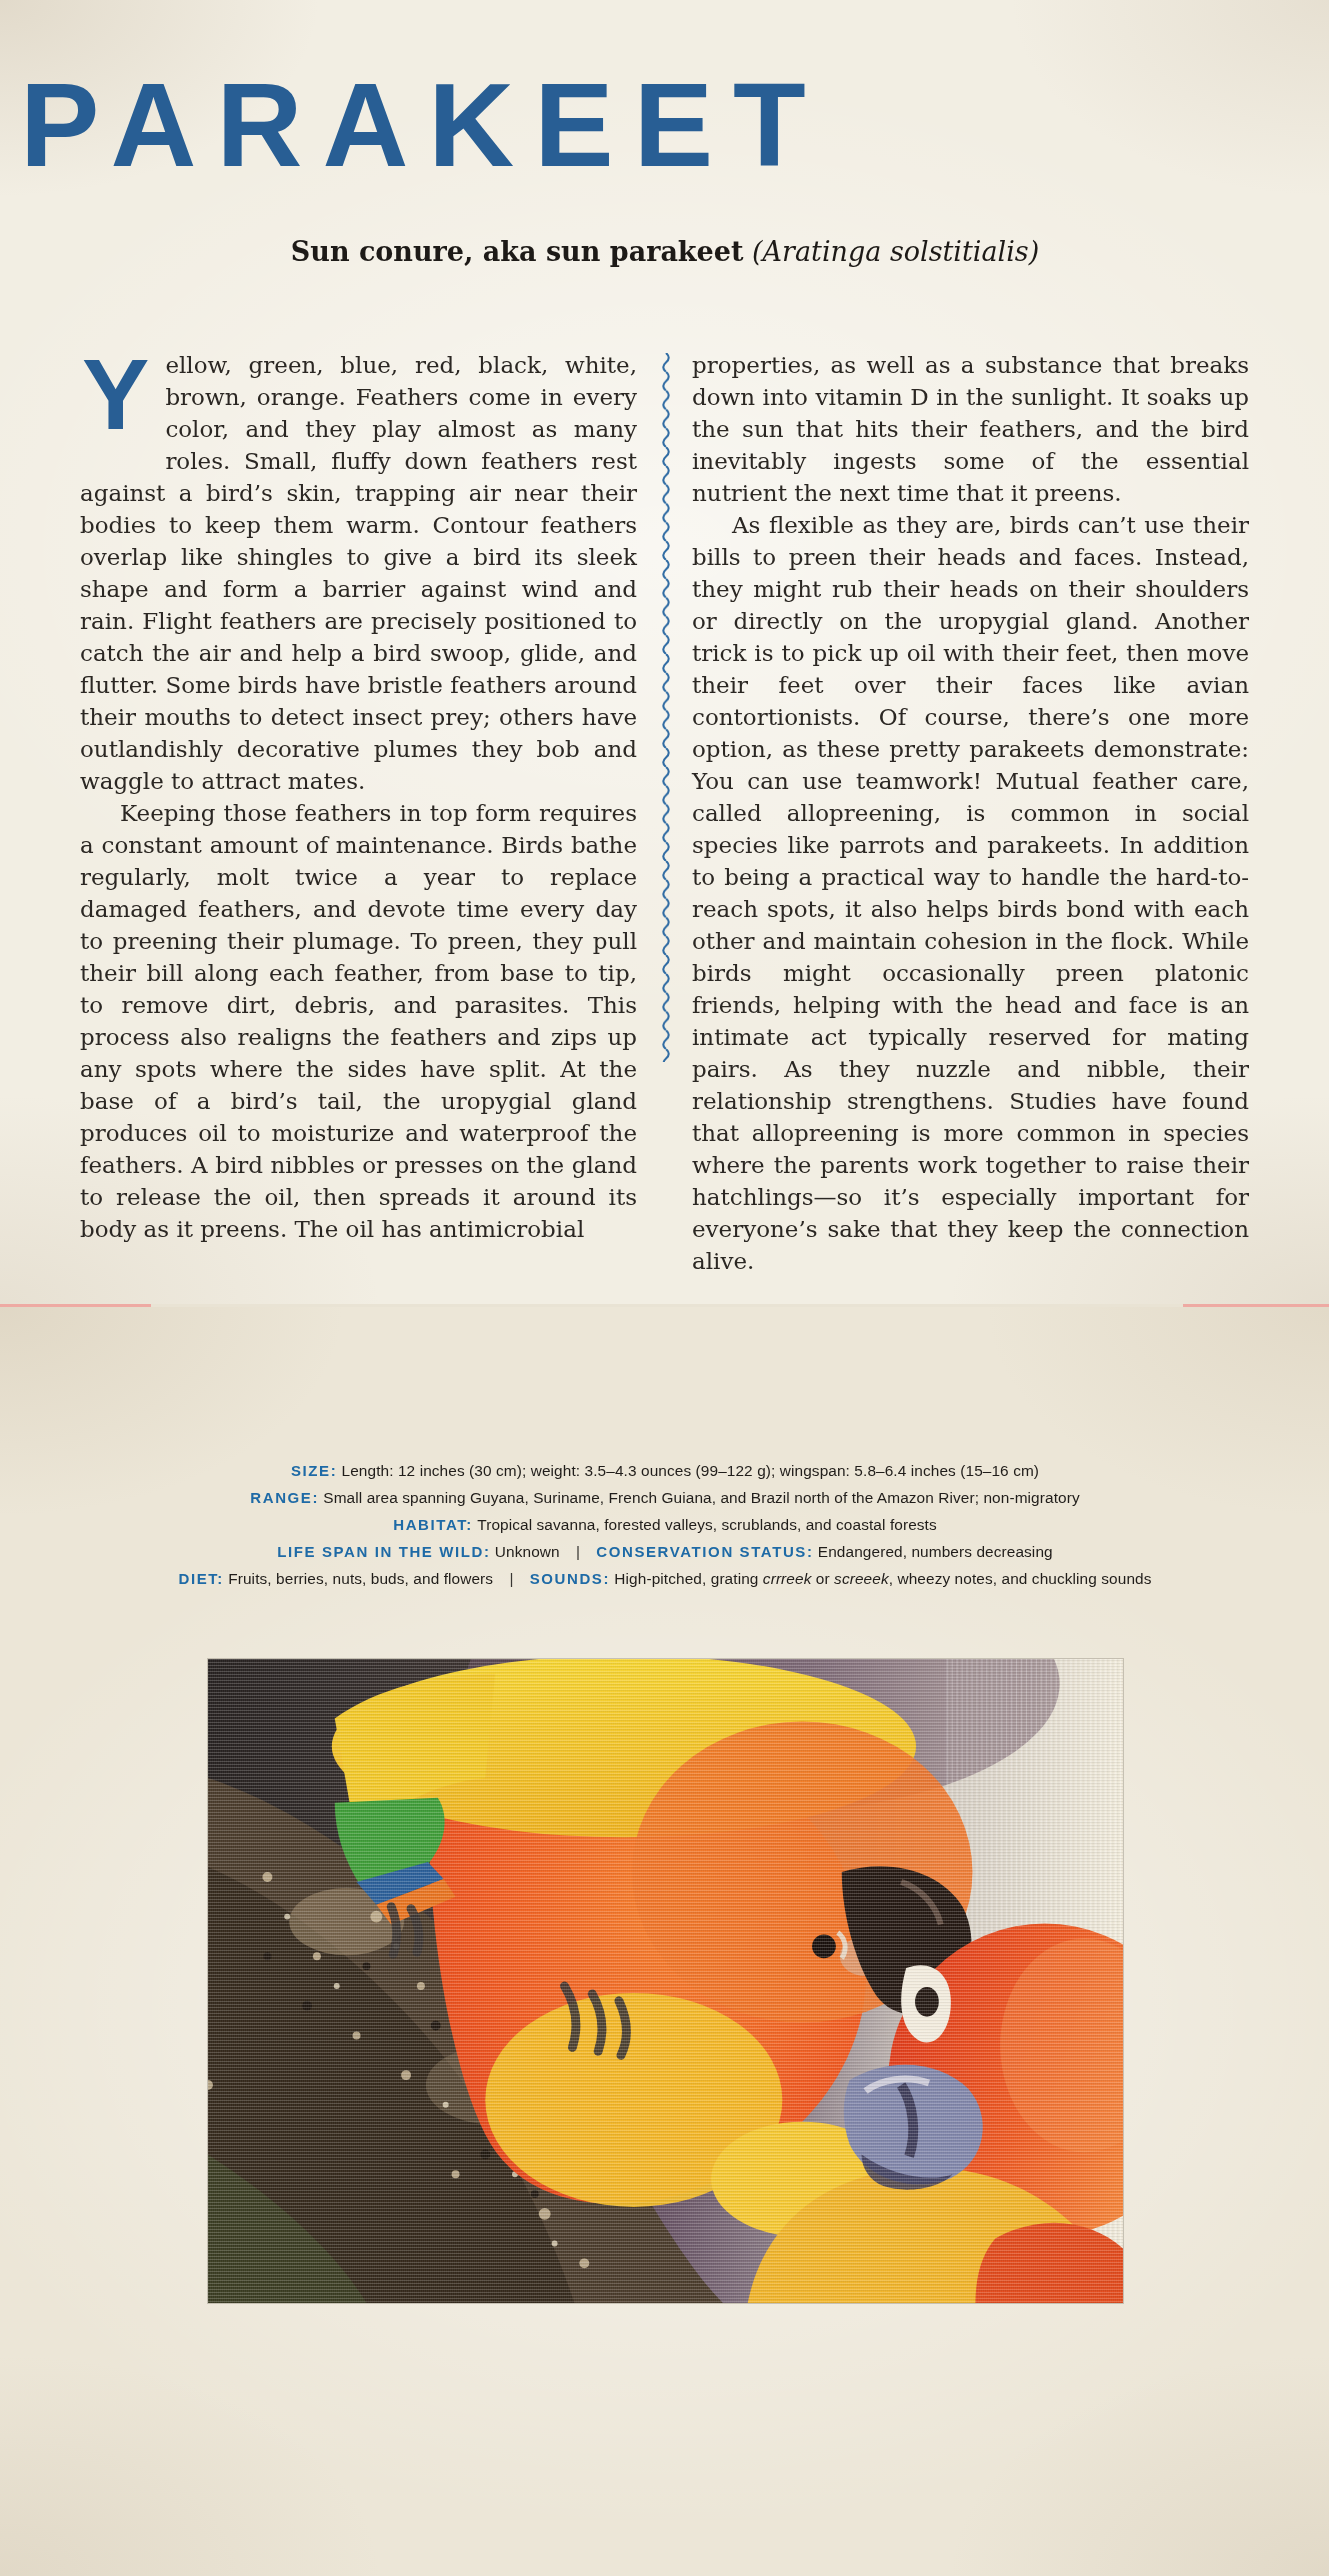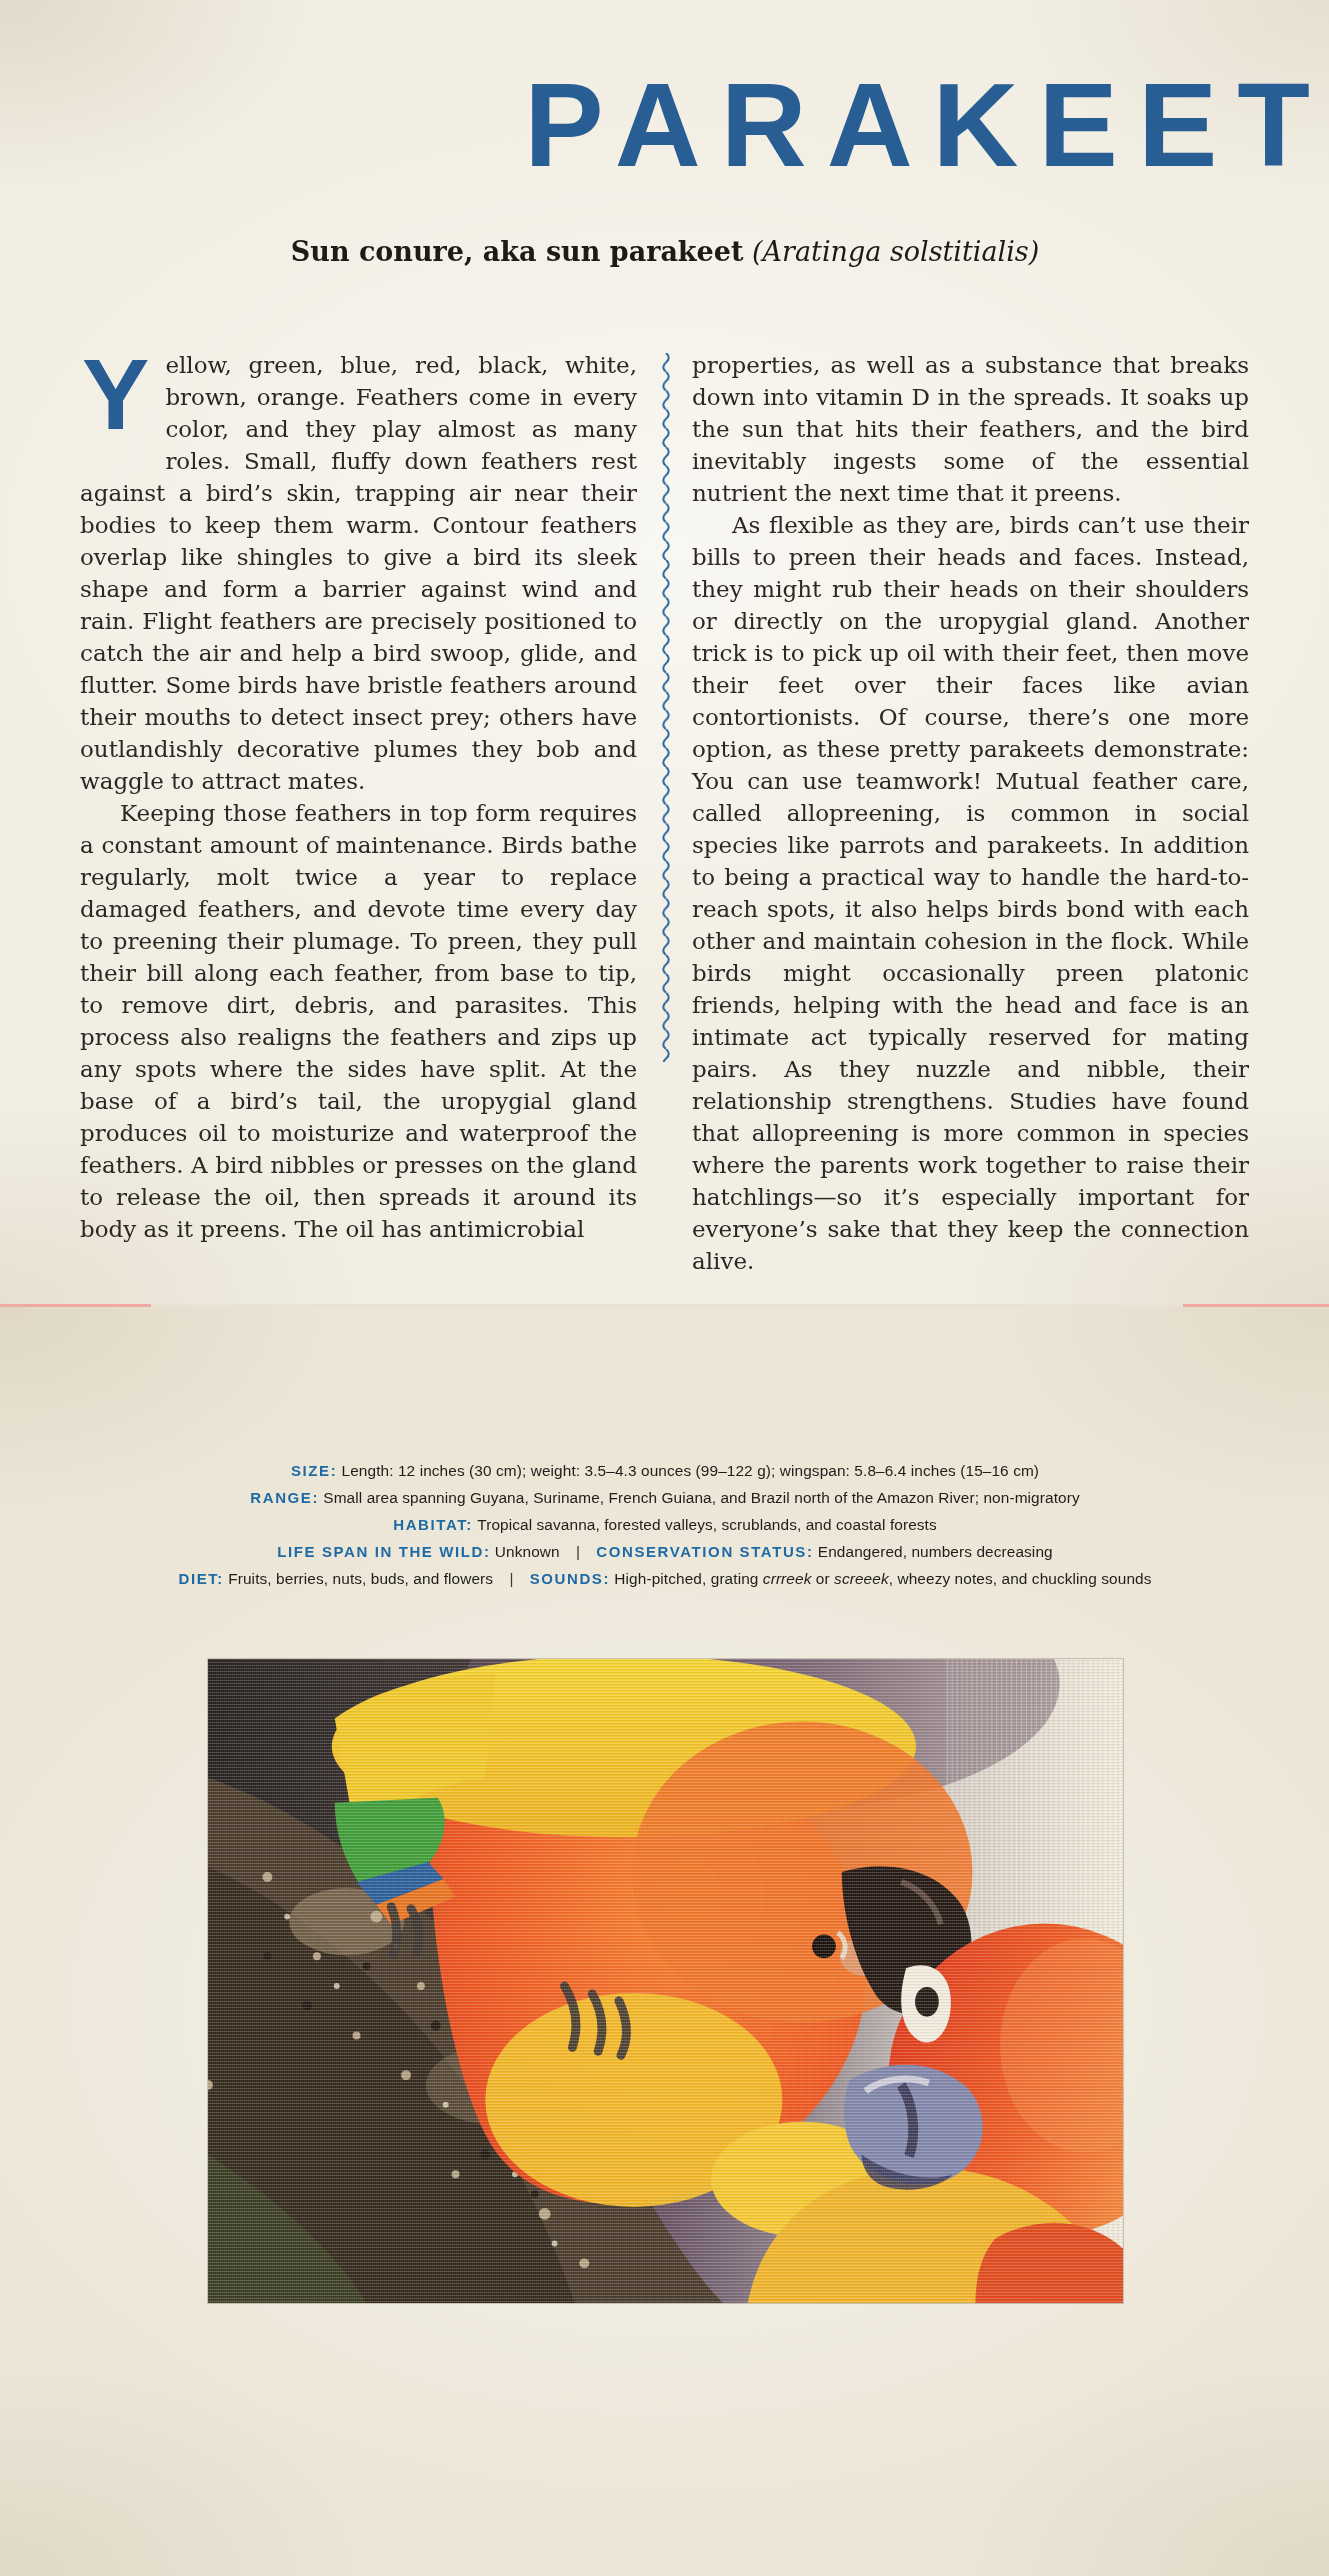--- a/index.html
+++ b/index.html
@@ -16,21 +16,21 @@
     background:
       radial-gradient(1090px 694px at 50% 42%, rgba(255,255,255,0.55), transparent 68%),
       radial-gradient(515px 317px at 0% 0%, rgba(188,172,146,0.30), transparent 62%),
       radial-gradient(515px 317px at 100% 0%, rgba(188,172,146,0.22), transparent 62%),
       radial-gradient(614px 337px at 0% 100%, rgba(192,177,152,0.22), transparent 62%),
       radial-gradient(614px 337px at 100% 100%, rgba(192,177,152,0.26), transparent 62%),
       var(--paper-top,#f2eee3);
   }
   .title{
     position:absolute;left:0;top:63px;width:100%;margin:0;
-    text-align:right;
+    text-align:left;
     font-family:"Liberation Sans", sans-serif;
     font-weight:800;
     font-size:119px;line-height:1.05;
     letter-spacing:20px;text-indent:20px;
     color:var(--title-blue,#285e94);
   }
   .subtitle{
     position:absolute;left:0;top:236px;width:100%;margin:0;
     text-align:center;font-size:27px;line-height:1.2;color:#1d1a17;
   }
@@ -132,21 +132,21 @@
         <defs>
           <pattern id="wavepat" width="16" height="19" patternUnits="userSpaceOnUse">
             <path d="M8,0 Q13.5,4.75 8,9.5 T8,19" fill="none" style="stroke:var(--divider-blue,#2f6ba3);" stroke-width="2.1"></path>
           </pattern>
         </defs>
         <rect width="16" height="716" fill="url(#wavepat)"></rect>
       </svg>
     </div>
 
     <div class="col col-right">
-      <p class="para">properties, as well as a substance that breaks down into vitamin D in the spreads. It soaks up the sun that hits their feathers, and the bird inevitably ingests some of the essential nutrient the next time that it preens.</p>
+      <p class="para">properties, as well as a substance that breaks down into vitamin D in the sunlight. It soaks up the sun that hits their feathers, and the bird inevitably ingests some of the essential nutrient the next time that it preens.</p>
       <p class="para indent">As flexible as they are, birds can’t use their bills to preen their heads and faces. Instead, they might rub their heads on their shoulders or directly on the uropygial gland. Another trick is to pick up oil with their feet, then move their feet over their faces like avian contortionists. Of course, there’s one more option, as these pretty parakeets demonstrate: You can use teamwork! Mutual feather care, called allopreening, is common in social species like parrots and parakeets. In addition to being a practical way to handle the hard-to-reach spots, it also helps birds bond with each other and maintain cohesion in the flock. While birds might occasionally preen platonic friends, helping with the head and face is an intimate act typically reserved for mating pairs. As they nuzzle and nibble, their relationship strengthens. Studies have found that allopreening is more common in species where the parents work together to raise their hatchlings—so it’s especially important for everyone’s sake that they keep the connection alive.</p>
     </div>
 
   </section>
 
   <div class="split-line left"></div>
   <div class="split-line right"></div>
   <div class="page-edge"></div>
 
   <section class="page-bottom">

